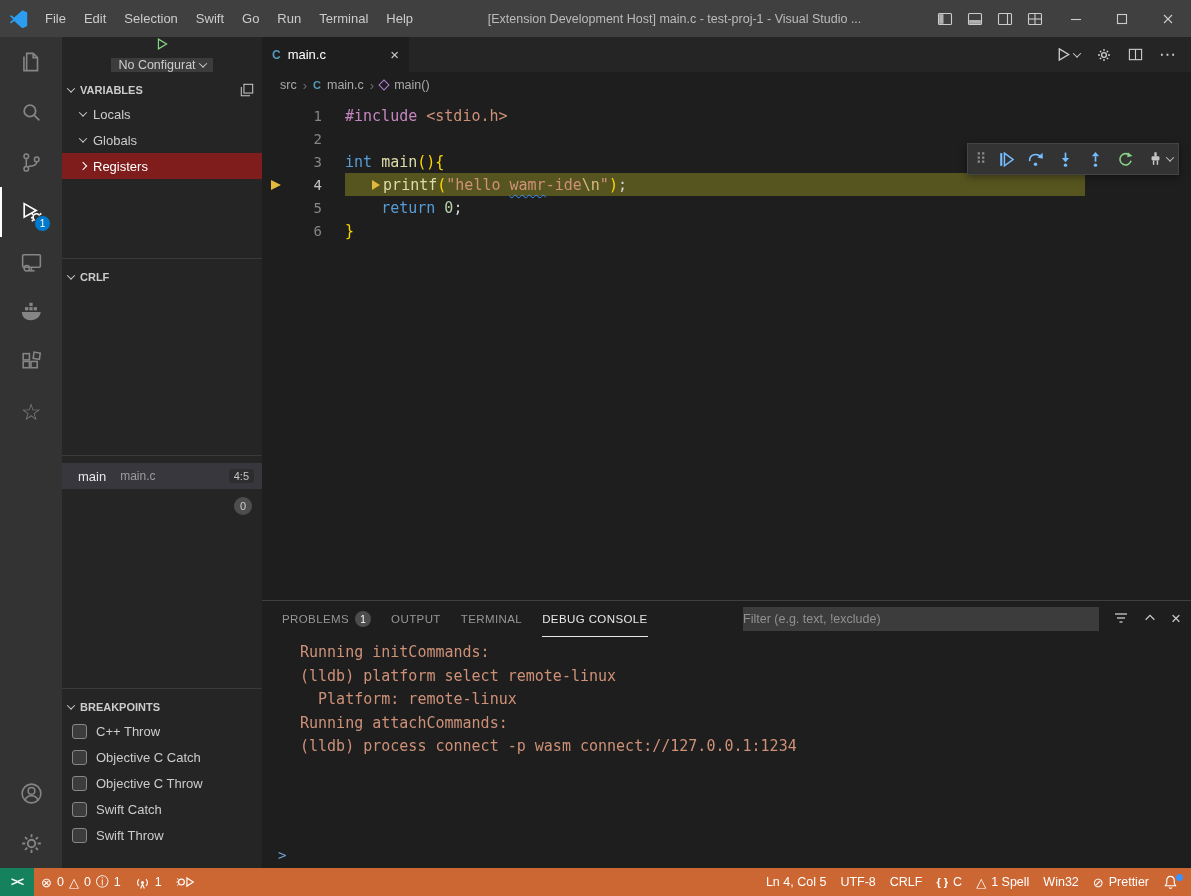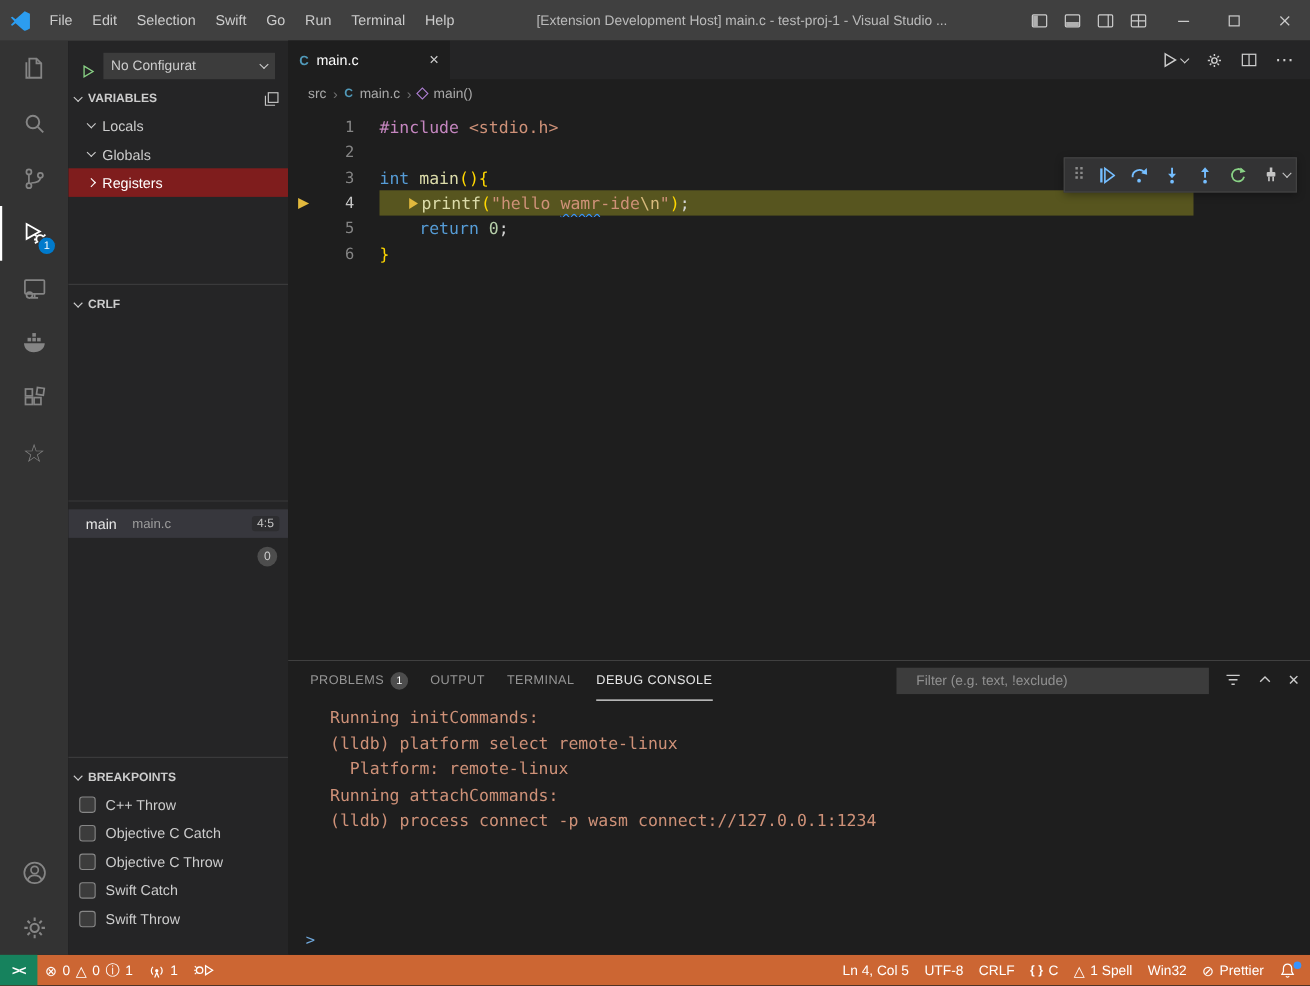--- a/index.html
+++ b/index.html
@@ -24,21 +24,21 @@
   .activitybar { width:62px; background:#333333; display:flex; flex-direction:column; align-items:stretch; }
   .ab-icon { height:50px; display:flex; align-items:center; justify-content:center; color:#858585; position:relative; }
   .ab-icon.active { color:#FFFFFF; box-shadow: inset 2px 0 0 #FFFFFF; }
   .ab-badge { position:absolute; right:11px; bottom:5px; background:#007ACC; color:#fff; width:17px; height:17px;
               border-radius:50%; font-size:10px; display:flex; align-items:center; justify-content:center; border:1px solid #333; }
   .ab-star { font-size:23px; line-height:1; }
   .ab-bottom { margin-top:auto; }
 
   
   .sidebar { width:200px; background:#252526; display:flex; flex-direction:column; overflow:hidden; }
-  .config-row { height:35px; display:flex; align-items:flex-end; gap:7px; padding:0 12px 0 12px; }
+  .config-row { height:35px; display:flex; align-items:center; gap:7px; padding:0 12px 0 12px;flex-direction:column; }
   .config-select { flex:1; height:24px; background:#3C3C3C; display:flex; align-items:center; gap:4px;
                    padding:0 7px; font-size:12.5px; color:#CCCCCC; }
   .config-select .lbl { overflow:hidden; white-space:nowrap; flex:1; }
   .chev { width:6px; height:6px; border-right:1.4px solid currentColor; border-bottom:1.4px solid currentColor; display:inline-block; flex:none; }
   .chev.down { transform:rotate(45deg) translate(-1px,-1px); }
   .chev.right { transform:rotate(-45deg); }
 
   .section { border-top:1px solid rgba(204,204,204,0.13); padding-top:7px; overflow:hidden; }
   .sec-variables { height:186px; border-top:none; }
   .sec-watch { height:197px; }
@@ -97,22 +97,22 @@
   .dt-chev { color:#C5C5C5; margin-left:-4px; }
 
   
   .panel { height:268px; border-top:1px solid rgba(128,128,128,0.35); display:flex; flex-direction:column; }
   .panel-header { height:36px; display:flex; align-items:center; padding:0 10px 0 20px; }
   .panel-tabs { display:flex; gap:20px; align-items:center; height:36px; }
   .ptab { font-size:11.5px; letter-spacing:0.4px; color:#969696; height:36px; display:flex; align-items:center; gap:6px; }
   .ptab.active { color:#E7E7E7; box-shadow: inset 0 -1px 0 #E7E7E7; }
   .ptab .badge { background:#4D4D4D; color:#FFFFFF; border-radius:50%; min-width:16px; height:16px; font-size:10px;
                  display:flex; align-items:center; justify-content:center; }
-  .panel-filter { margin-left:auto; width:284px; height:24px; background:#3C3C3C; border:none; outline:none;
-                  color:#CCCCCC; font-size:12.5px; padding:0 18px; font-family:"Liberation Sans",sans-serif; }
+  .panel-filter { margin-left:auto; width:356px; height:24px; background:#3C3C3C; border:none; outline:none;
+                  color:#CCCCCC; font-size:12.5px; padding:0 0; font-family:"Liberation Sans",sans-serif; }
   .panel-filter::placeholder { color:#919191; }
   .panel-icons { display:flex; gap:14px; align-items:center; padding-left:14px; color:#CCCCCC; }
   .panel-close { font-size:17px; }
   .console { flex:1; padding:4px 0 0 38px; font-family:"DejaVu Sans Mono",monospace; font-size:15px;
              line-height:23.5px; color:#CE9178; overflow:hidden; }
   .console-line { white-space:pre; }
   .console-input { height:26px; display:flex; align-items:center; padding-left:16px;
                    font-family:"DejaVu Sans Mono",monospace; font-size:14px; color:#6FA8DC; }
 
   

